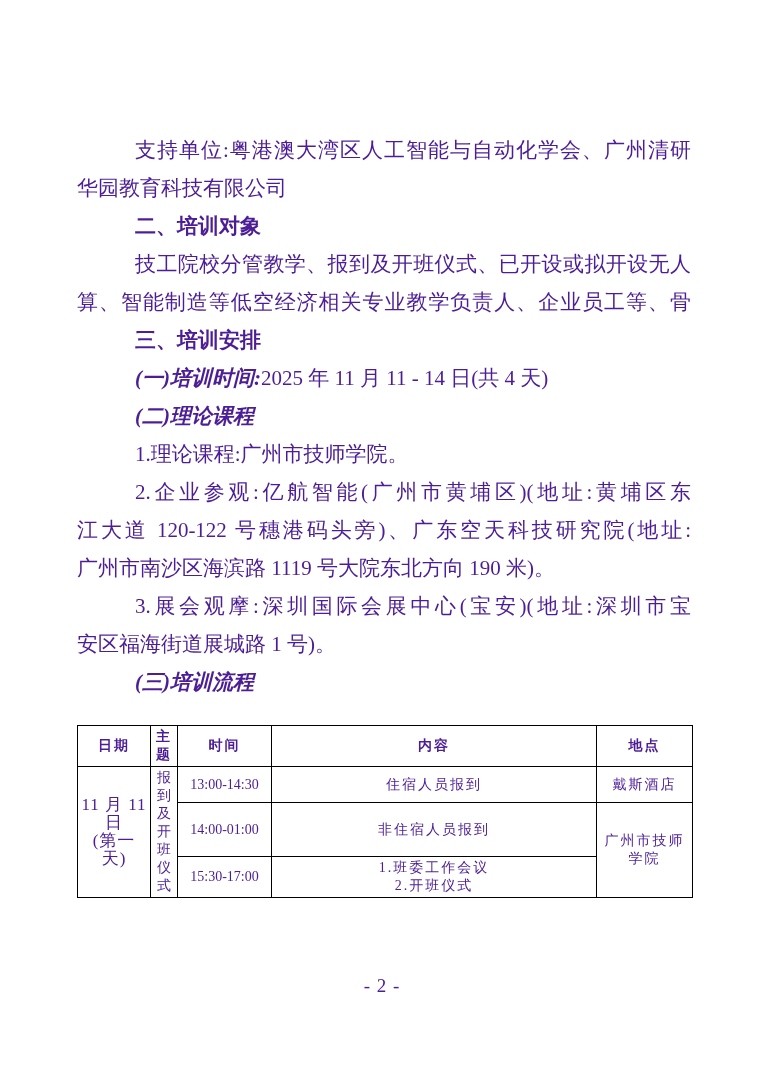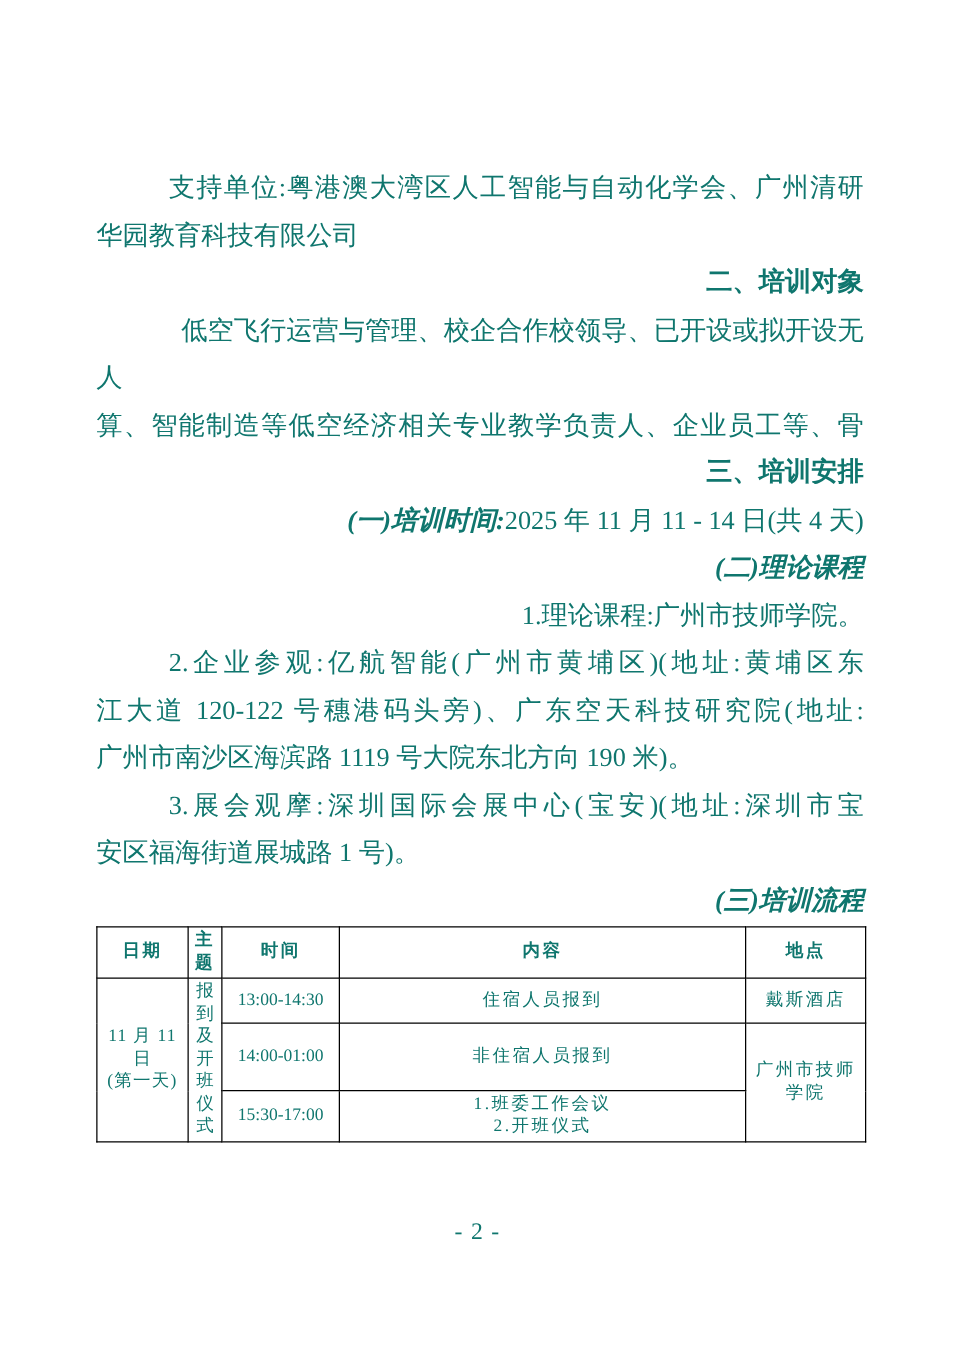--- a/index.html
+++ b/index.html
@@ -1,47 +1,47 @@
 <!DOCTYPE html>
 <html><head>
 <meta charset="utf-8">
 <style>
   html,body { margin:0; padding:0; background:#888; }
   .page {
     position:relative;
     width:764px; height:1080px;
     margin:0 auto;
     background:#ffffff;
-    color:#0f766e;
+    color:#4c1d95;
     font-family:"Liberation Serif","DejaVu Serif",serif;
     overflow:hidden;
   }
   .content {
     position:absolute;
     left:77px; top:131px;
     width:614px;
   }
   .line {
     font-size:21px;
     line-height:38px;
     white-space:normal;
   }
   .jl { text-align:justify; text-align-last:justify; }
-  .indent { text-indent:58px;text-align:right; }
+  .indent { text-indent:58px; }
   .hei {
     font-weight:bold;
     font-family:"Liberation Sans","DejaVu Sans",sans-serif;
   }
   .kbold { font-weight:bold;font-style:italic; }
 
   table.schedule {
     border-collapse:collapse;
     table-layout:fixed;
     width:615px;
-    margin-top:2px;
+    margin-top:24px;
     font-size:14px;
   }
   table.schedule th, table.schedule td {
     border:1px solid #000;
     vertical-align:middle;
     text-align:center;
     padding:2px 3px;
     line-height:18px;
     overflow:hidden;
   }
@@ -51,21 +51,21 @@
     word-break:break-all;
   }
   tr.hdr   { height:33px; }
   tr.r1    { height:36px; }
   tr.r2    { height:42px; }
   tr.r3    { height:33px; }
   td.date-cell {
     white-space:pre-line;
     letter-spacing:1px;
     line-height:20px;
-    font-size:14px;
+    font-size:17px;
   }
   td.theme-cell {
     word-break:break-all;
     letter-spacing:0;
     line-height:18px;
     padding:2px 1px;
   }
   td.time-cell { letter-spacing:0; }
   td.content-cell {
     text-align:left;
@@ -89,21 +89,21 @@
 <body>
 
 <div class="page">
   <div class="content">
 
     <div class="line indent jl">支持单位:粤港澳大湾区人工智能与自动化学会、广州清研</div>
     <div class="line">华园教育科技有限公司</div>
 
     <div class="line indent hei">二、培训对象</div>
 
-    <div class="line indent jl">低空飞行运营与管理、校企合作校领导、已开设或拟开设无人</div>
+    <div class="line indent jl">技工院校分管教学、报到及开班仪式、已开设或拟开设无人</div>
     <div class="line jl">算、智能制造等低空经济相关专业教学负责人、企业员工等、骨</div>
 
     <div class="line indent hei">三、培训安排</div>
 
     <div class="line indent">
       <span class="kbold">(一)培训时间:</span><span>2025 年 11 月 11 - 14 日(共 4 天)</span>
     </div>
 
     <div class="line indent kbold">(二)理论课程</div>
 

